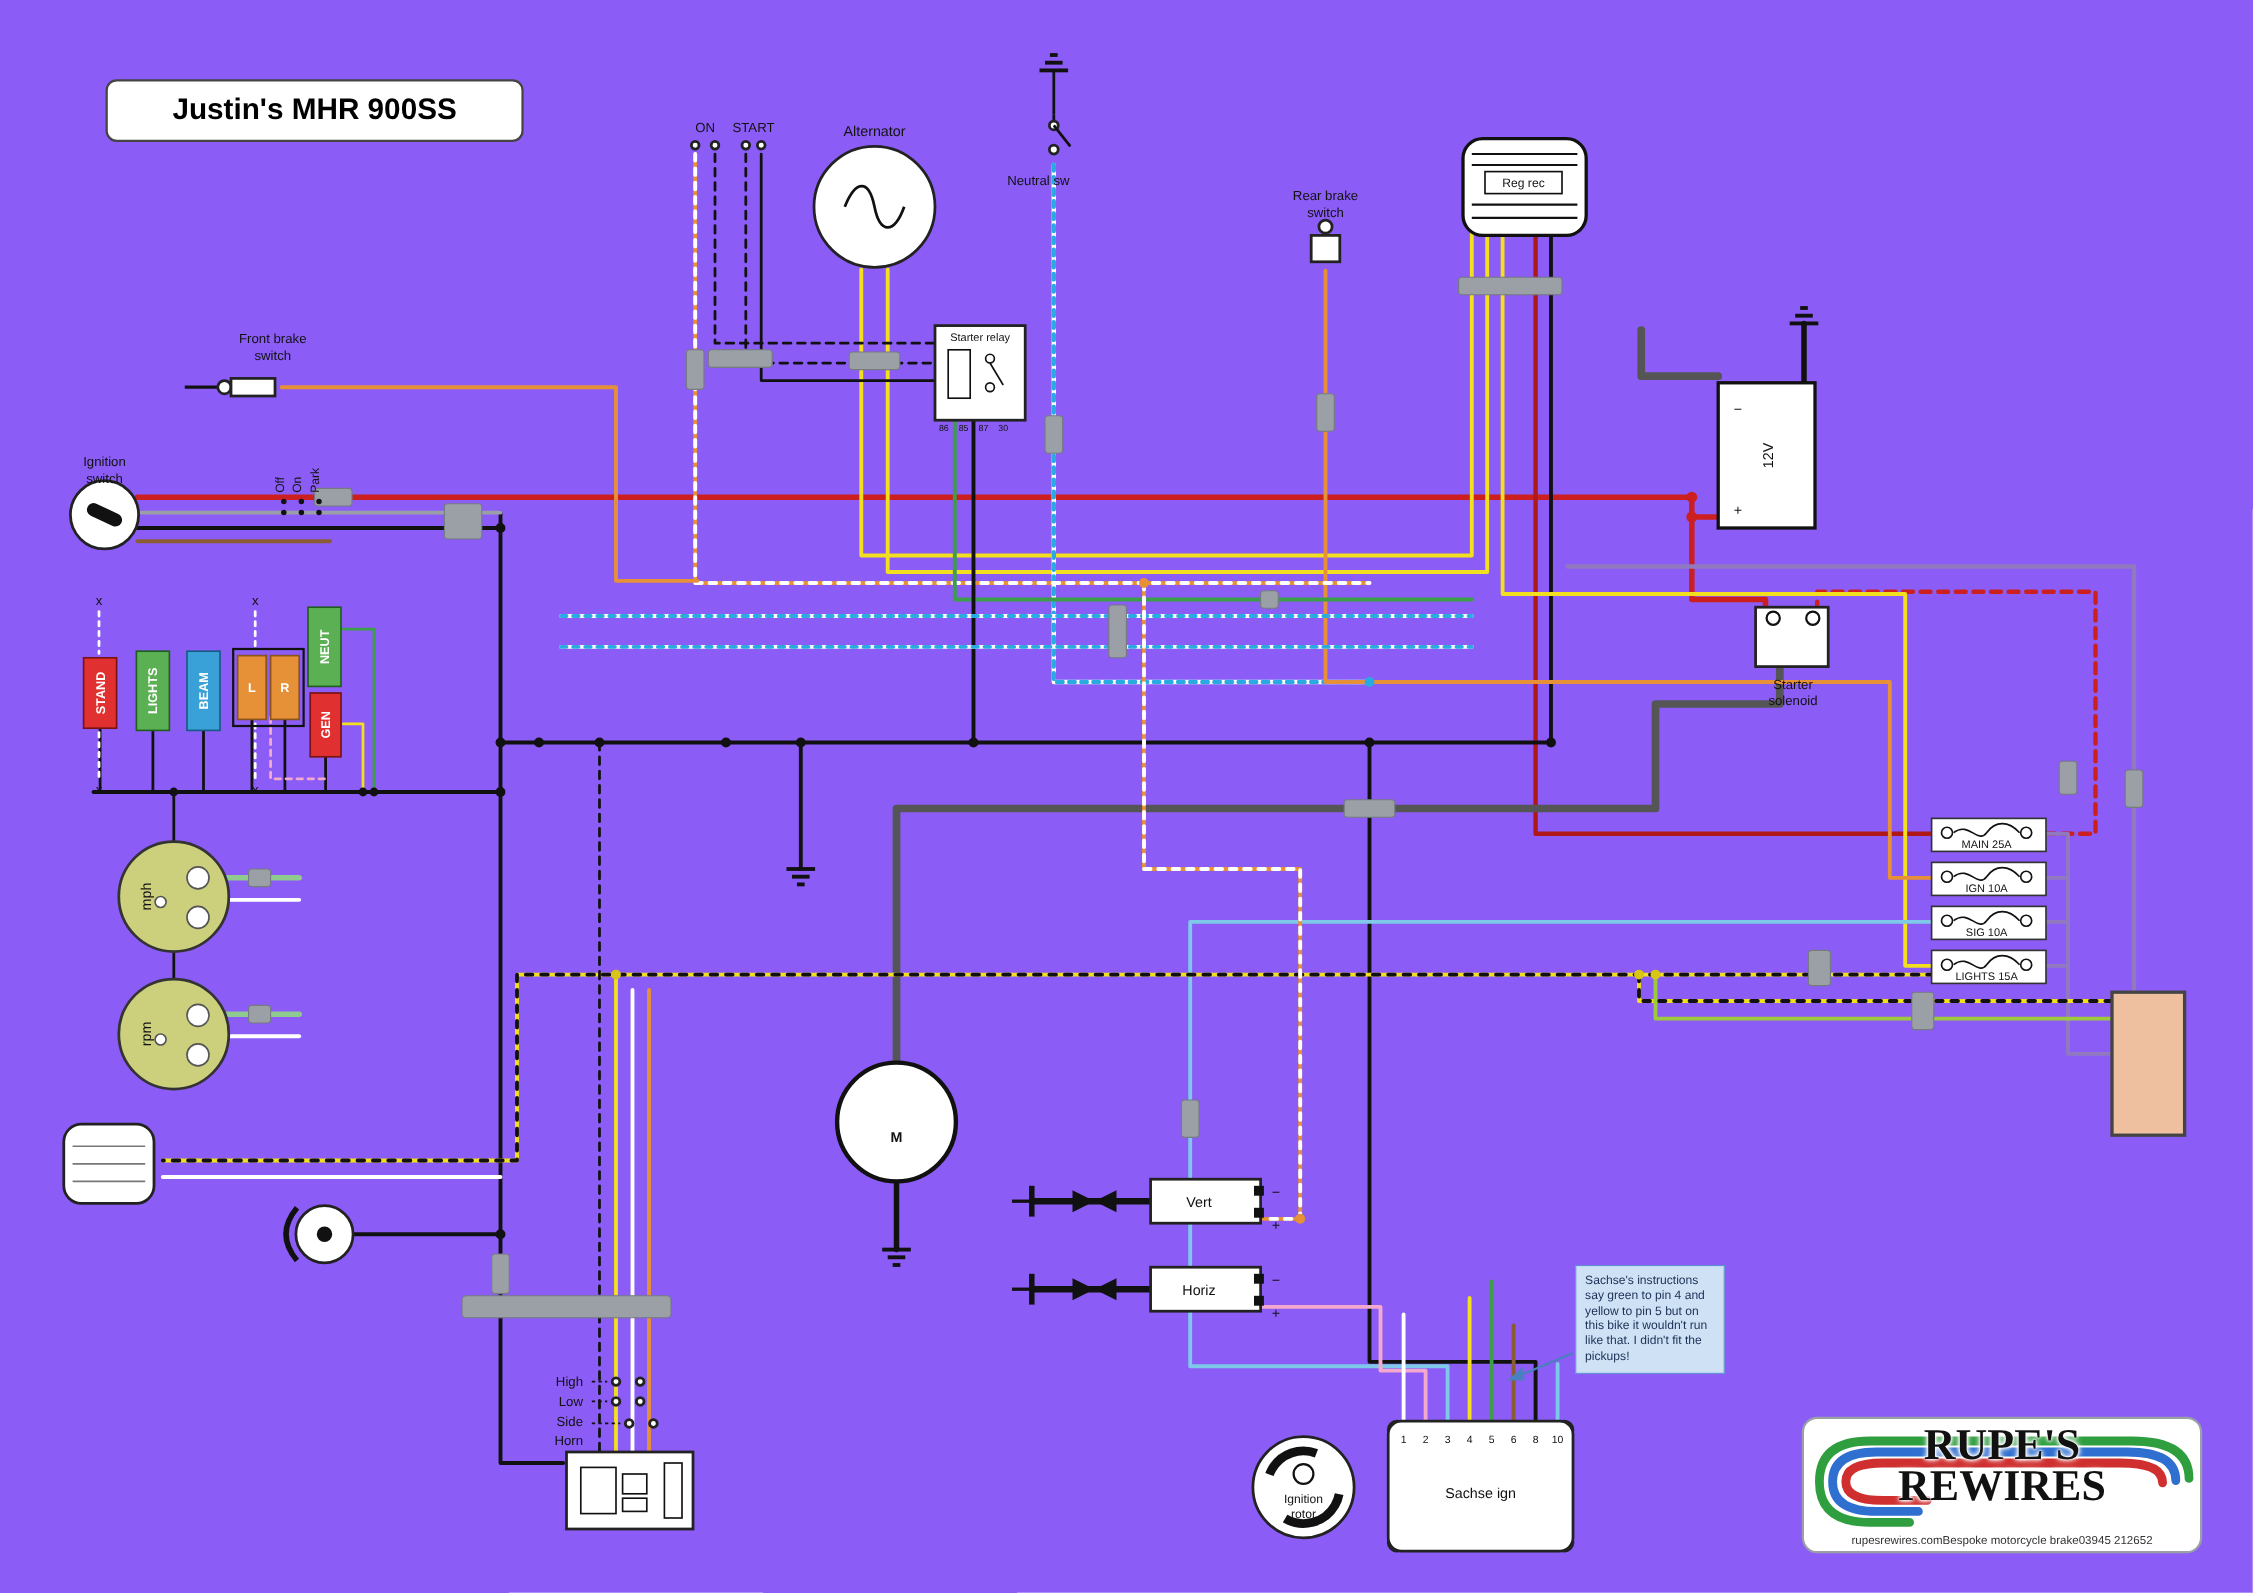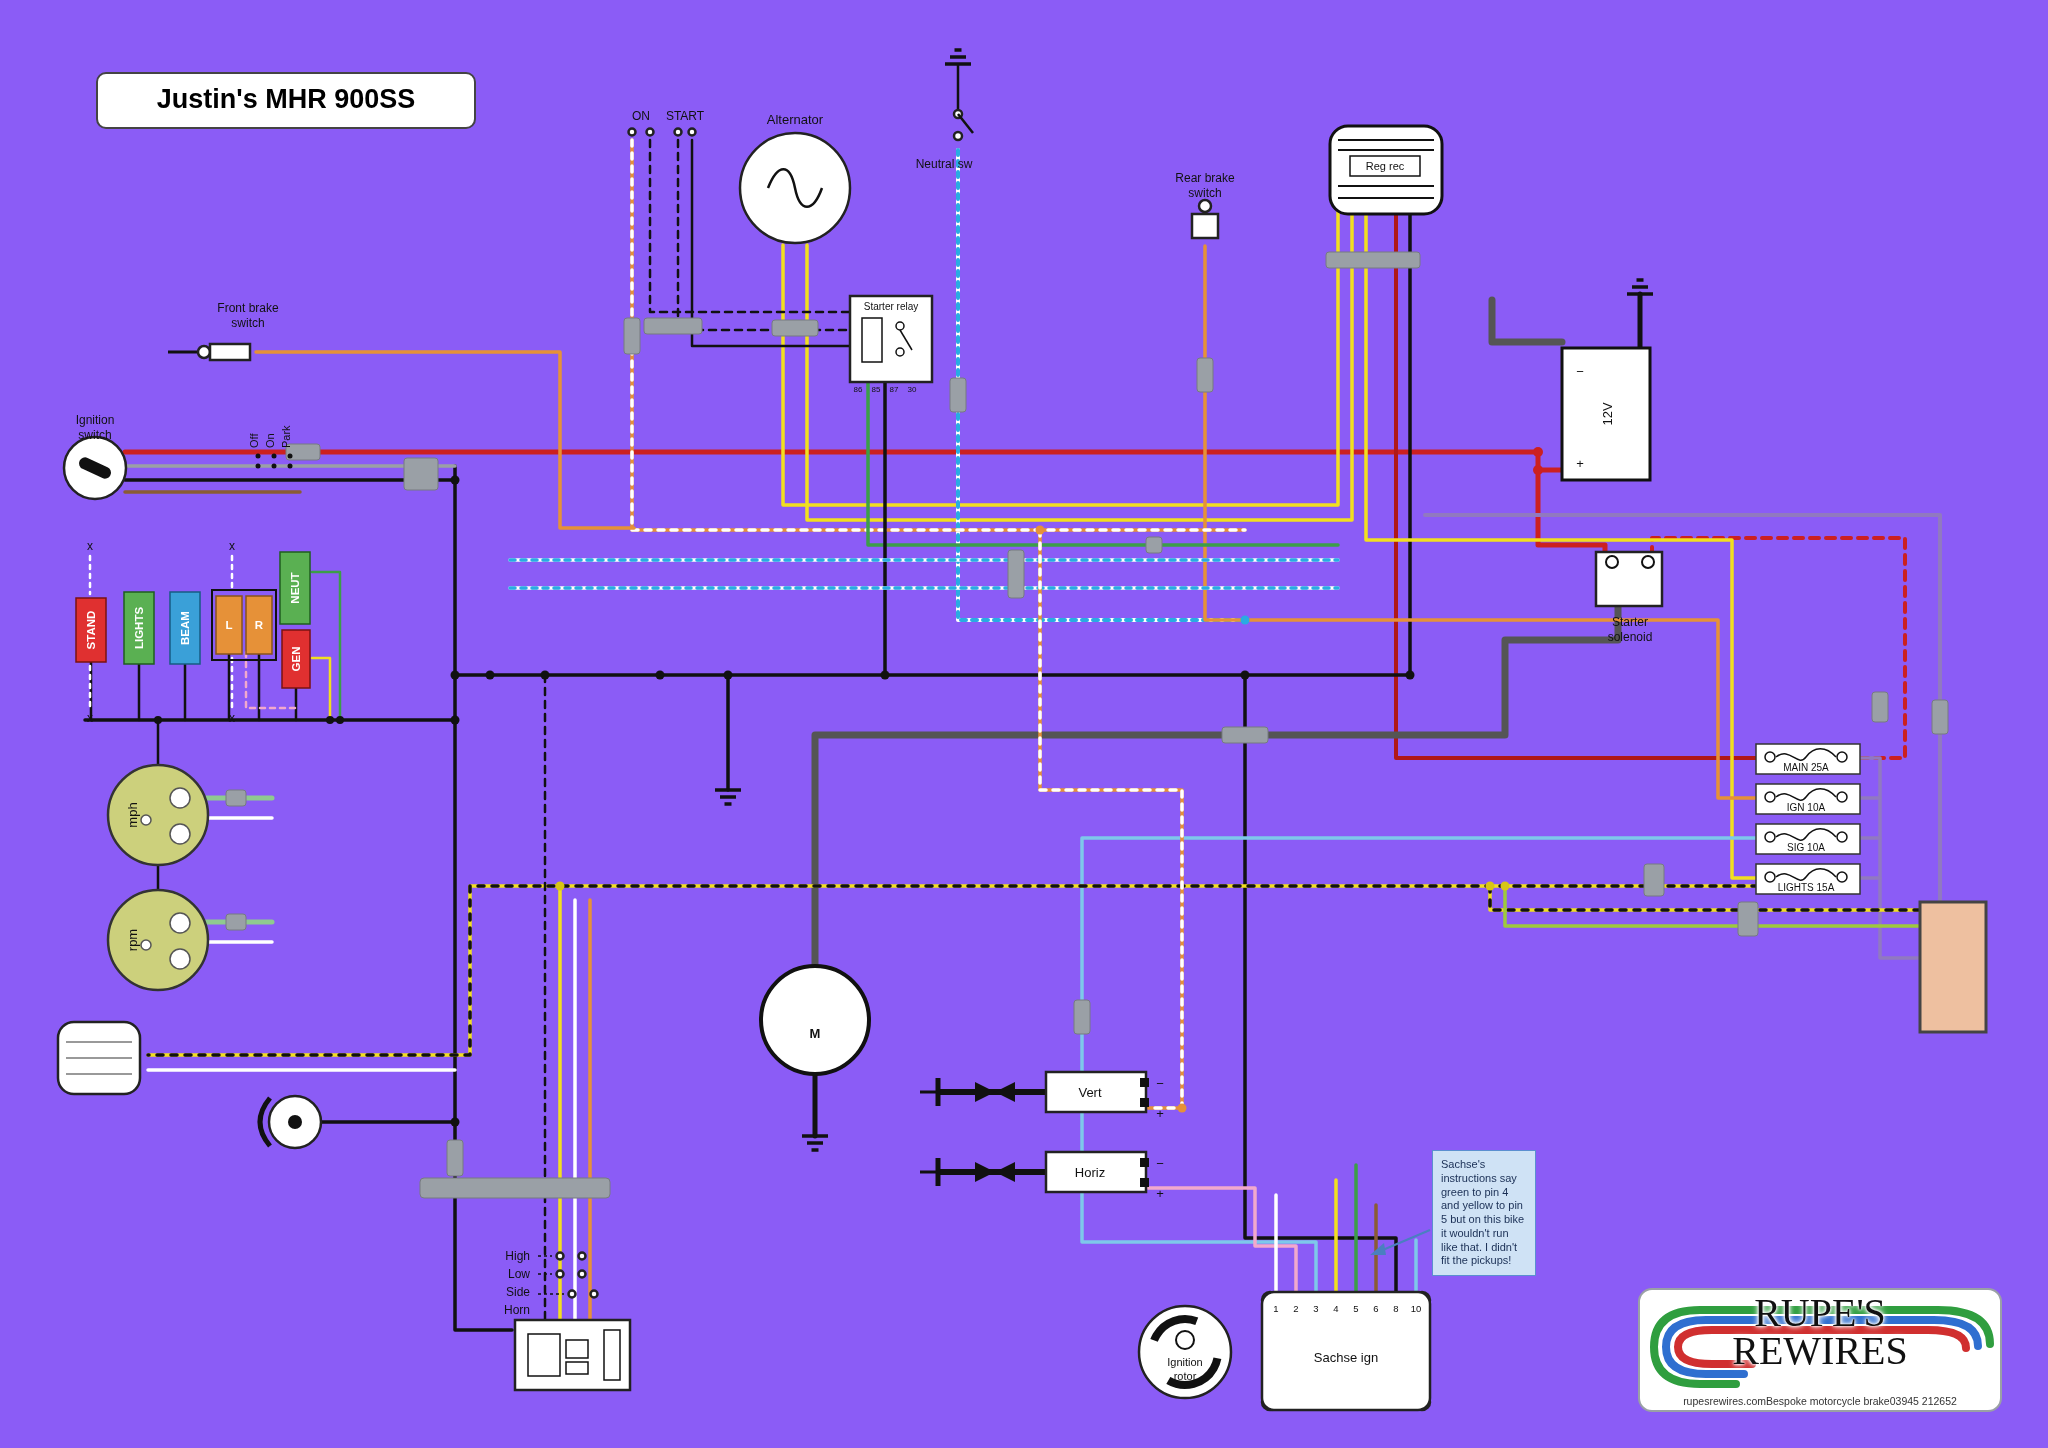--- a/index.html
+++ b/index.html
@@ -13,27 +13,27 @@
   .lbl{font-family:"Liberation Sans",sans-serif;font-size:13px;fill:#111;}
   .lbl12{font-size:12px;} .lbl11{font-size:11px;} .lbl10{font-size:10px;} .lbl9{font-size:9.5px;} .lbl8{font-size:8px;}
   .lampTxt{font-size:11.5px;font-weight:bold;fill:#fff;}
   .conn{fill:#9aa0a6;stroke:#767b80;stroke-width:1;}
   .dot{stroke:none;}
   
   .titleBox{position:absolute;left:68px;top:72px;width:380px;background:#fff;border:2.5px solid #444;
             border-radius:10px;padding:8px 12px;text-align:center;box-sizing:border-box;margin-left:28px;}
   .titleBox h1{margin:2px 0 4px 0;font-size:27px;font-weight:bold;color:#000;}
   .titleBox p{margin:0;font-size:20.5px;line-height:1.22;color:#111;}
-  .noteBox{position:absolute;left:1432px;top:1150px;width:104px;background:#cfe2f5;border:1.5px solid #5b8fd0;
+  .noteBox{position:absolute;left:1432px;top:1150px;width:136px;background:#cfe2f5;border:1.5px solid #5b8fd0;
            padding:7px 8px;font-size:11px;line-height:1.25;color:#1a2f55;box-sizing:border-box;}
   .logoBox{position:absolute;left:1638px;top:1288px;width:364px;height:124px;background:#fff;border:2px solid #9aa0a6;
            border-radius:14px;box-sizing:border-box;overflow:hidden;}
   .logoBox svg{position:absolute;left:0;top:0;}
   .logoText{position:absolute;left:0;top:4px;width:100%;text-align:center;
-            font-family:"Liberation Serif",serif;font-weight:400;font-size:40px;line-height:0.95;color:#111;
+            font-family:"Liberation Serif",serif;font-weight:700;font-size:40px;line-height:0.95;color:#111;
             text-shadow:0 0 3px #fff,0 0 5px #fff,0 0 7px #fff,0 0 2px #fff;}
   .logoRow{position:absolute;left:10px;right:10px;bottom:3px;display:flex;justify-content:center;
            font-size:10.5px;color:#333;}
 </style>
 </head>
 <body>
 
 <div class="stage">
 
 <svg width="2048" height="1448" viewBox="0 0 2048 1448">

